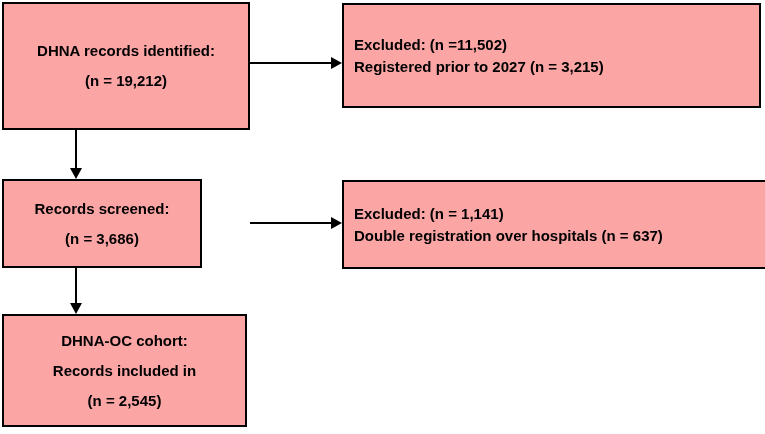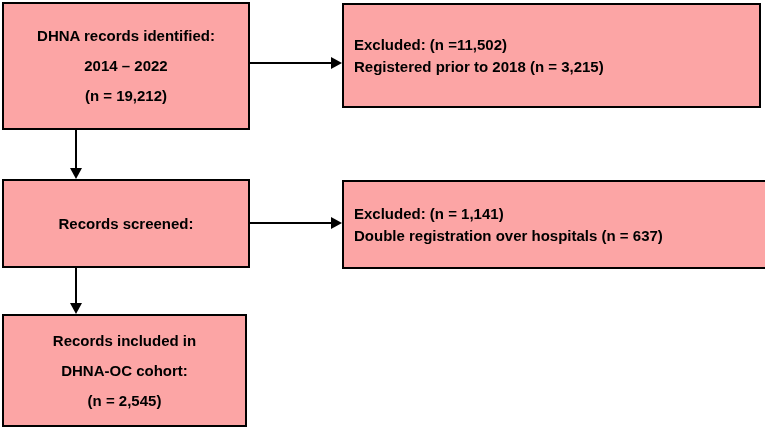--- a/index.html
+++ b/index.html
@@ -38,21 +38,21 @@
     padding-left: 10px;
     padding-right: 6px;
   }
   .line {
     line-height: 22px;
     white-space: nowrap;
   }
   
   .box-identified { left: 2px;   top: 2px;   width: 248px; height: 128px; }
   .box-excl1      { left: 342px; top: 3px;   width: 419px; height: 105px; }
-  .box-screened   { left: 2px;   top: 179px; width: 248px; height: 89px;  }
+  .box-screened   { left: 2px;   top: 179px; width: 200px; height: 89px;  }
   .box-excl2      { left: 342px; top: 180px; width: 462px; height: 89px;  }
   .box-included   { left: 2px;   top: 314px; width: 245px; height: 113px; }
 
   
   .hline {
     position: absolute;
     height: 2px;
     background: #000000;
   }
   .vline {
@@ -75,41 +75,41 @@
     border-right: 6px solid transparent;
   }
 </style>
 </head>
 <body>
 
 <div class="canvas">
 
   <div class="box center box-identified">
     <div class="line">DHNA records identified:</div>
-    <div class="line">2014 – 2022</div>
     <div class="line">(n = 19,212)</div>
   </div>
 
   <div class="box leftalign box-excl1">
     <div class="line">Excluded: (n =11,502)</div>
-    <div class="line">Registered prior to 2018 (n = 3,215)</div>
+    <div class="line">Registered prior to 2027 (n = 3,215)</div>
   </div>
 
   <div class="box center box-screened">
     <div class="line">Records screened:</div>
+    <div class="line">(n = 3,686)</div>
   </div>
 
   <div class="box leftalign box-excl2">
     <div class="line">Excluded: (n = 1,141)</div>
     <div class="line">Double registration over hospitals (n = 637)</div>
   </div>
 
   <div class="box center box-included">
+    <div class="line">DHNA-OC cohort:</div>
     <div class="line">Records included in</div>
-    <div class="line">DHNA-OC cohort:</div>
     <div class="line">(n = 2,545)</div>
   </div>
 
   <div>
     <div class="hline" style="left:250px; top:62px; width:83px;"></div>
     <div class="head-right" style="left:331px; top:57px;"></div>
   </div>
 
   <div>
     <div class="vline" style="left:75px; top:130px; height:39px;"></div>

